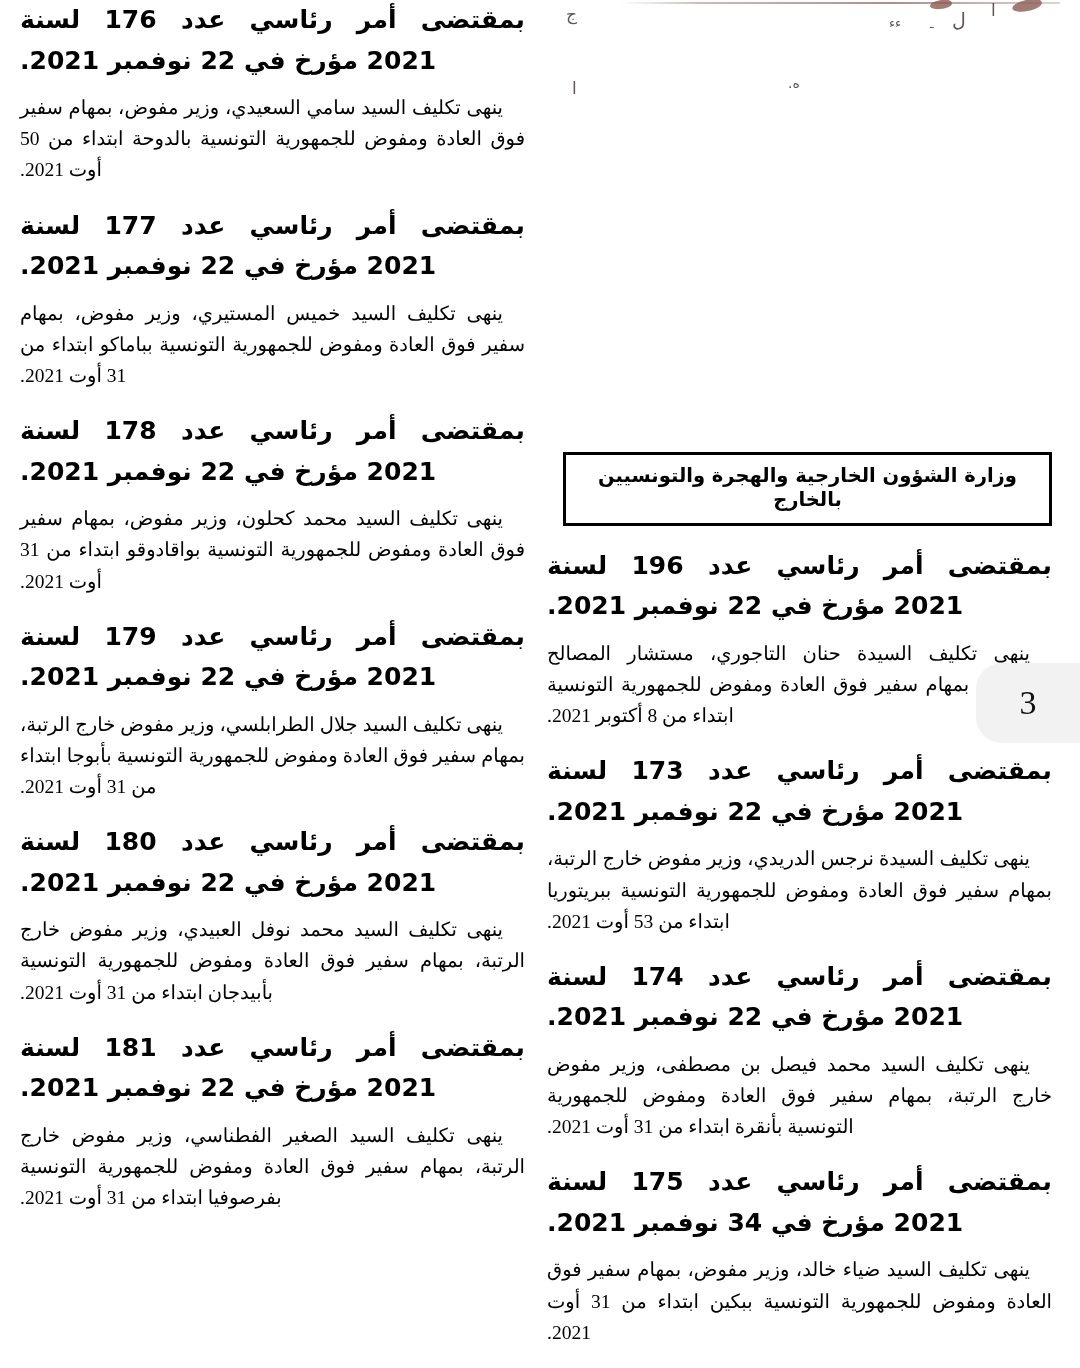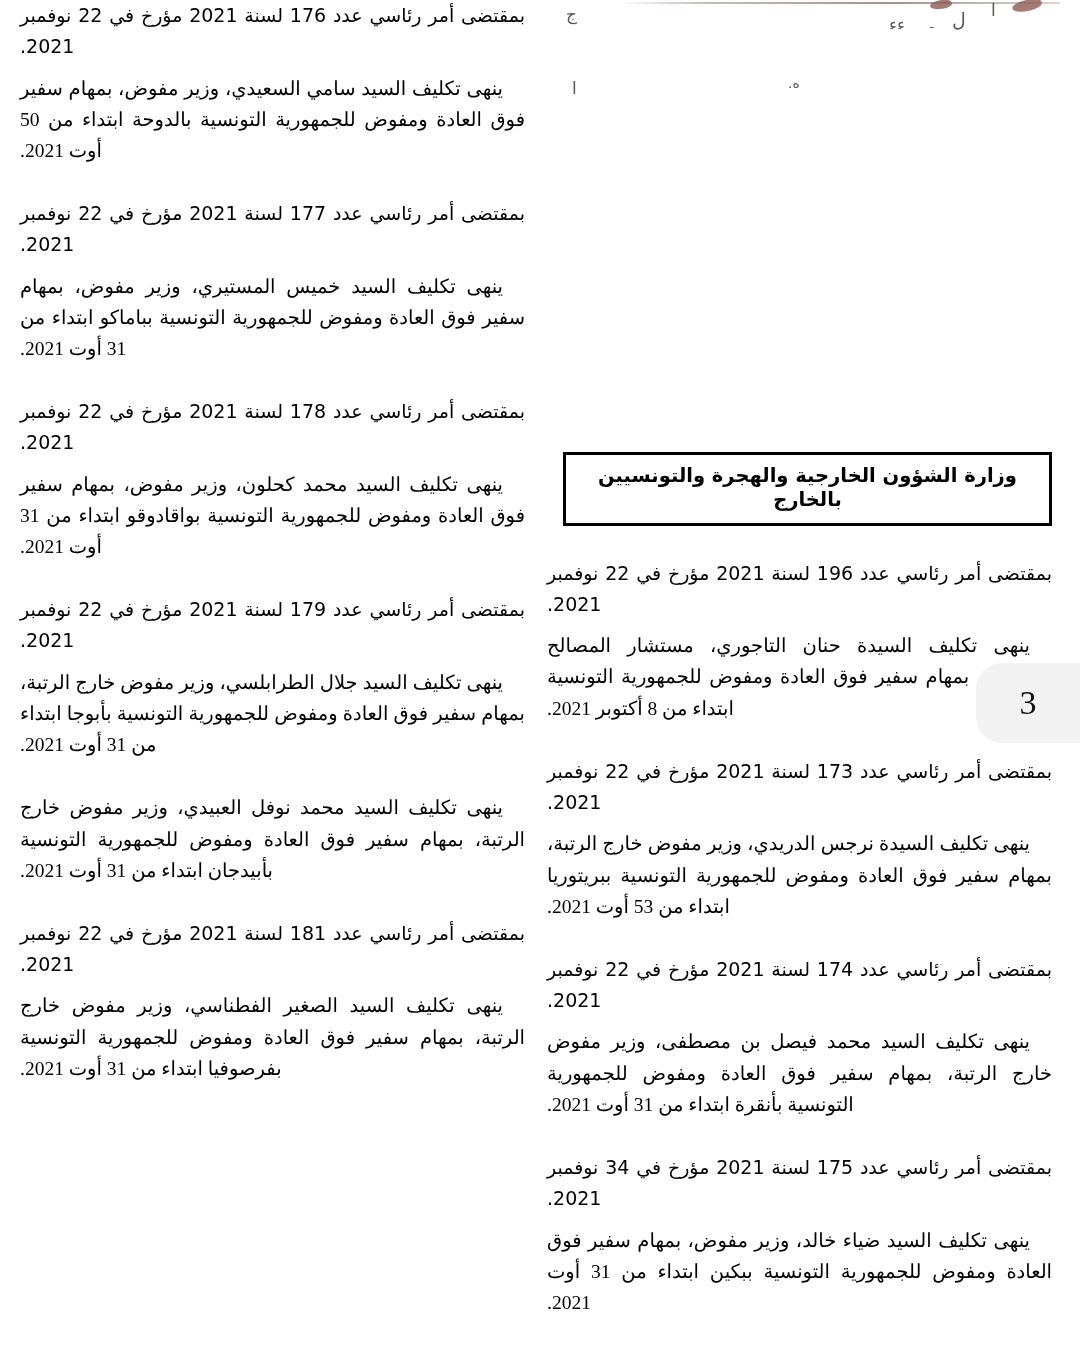--- a/index.html
+++ b/index.html
@@ -42,21 +42,21 @@
 
   .artifact-glyph {
     position:absolute;
     color:#3a3230;
     font-family:"DejaVu Sans", sans-serif;
     line-height:1;
     opacity:.82;
   }
   .ag-1 { left:566px;  top:6px;   font-size:17px; }
   .ag-2 { left:572px;  top:80px;  font-size:17px; }
-  .ag-3 { left:889px;  top:16px;  font-size:17px; letter-spacing:-1px;text-align:right; }
+  .ag-3 { left:889px;  top:16px;  font-size:13px; letter-spacing:-1px;text-align:right; }
   .ag-4 { left:930px;  top:18px;  font-size:12px; }
   .ag-5 { left:952px;  top:10px;  font-size:19px; }
   .ag-6 { left:991px;  top:2px;   font-size:17px; }
   .ag-7 { left:788px;  top:76px;  font-size:14px; letter-spacing:-1px; }
 
   
   #page { position:relative; width:1080px; height:1368px; }
 
   .column {
     position:absolute;
@@ -71,27 +71,27 @@
     text-align:center;
     font-family:"DejaVu Sans", sans-serif;
     font-weight:bold;
     font-size:19.5px;
     line-height:1.25;
     padding:9px 10px 10px;
     margin:452px 0 0 16px;
     letter-spacing:0px;
   }
 
-  .decree { margin-top:32px; }
+  .decree { margin-top:20px; }
   .decree.tight { margin-top:22px; }
 
   .decree-title {
     font-family:"DejaVu Sans", sans-serif;
-    font-weight:normal;
-    font-size:19px;
+    font-weight:bold;
+    font-size:25px;
     line-height:1.62;
     text-align:justify;
     text-align-last:left;
     direction:rtl;
   }
 
   .decree-body {
     font-family:"Liberation Serif", serif;
     font-size:19.5px;
     line-height:1.60;
@@ -180,20 +180,21 @@
       <div class="decree-title">بمقتضى أمر رئاسي عدد 178 لسنة 2021 مؤرخ في 22 نوفمبر 2021.</div>
       <div class="decree-body">ينهى تكليف السيد محمد كحلون، وزير مفوض، بمهام سفير فوق العادة ومفوض للجمهورية التونسية بواقادوقو ابتداء من 31 أوت 2021.</div>
     </div>
 
     <div class="decree">
       <div class="decree-title">بمقتضى أمر رئاسي عدد 179 لسنة 2021 مؤرخ في 22 نوفمبر 2021.</div>
       <div class="decree-body">ينهى تكليف السيد جلال الطرابلسي، وزير مفوض خارج الرتبة، بمهام سفير فوق العادة ومفوض للجمهورية التونسية بأبوجا ابتداء من 31 أوت 2021.</div>
     </div>
 
     <div class="decree">
+      <div class="decree-title">بمقتضى أمر رئاسي عدد 180 لسنة 2021 مؤرخ في 22 نوفمبر 2021.</div>
       <div class="decree-body">ينهى تكليف السيد محمد نوفل العبيدي، وزير مفوض خارج الرتبة، بمهام سفير فوق العادة ومفوض للجمهورية التونسية بأبيدجان ابتداء من 31 أوت 2021.</div>
     </div>
 
     <div class="decree">
       <div class="decree-title">بمقتضى أمر رئاسي عدد 181 لسنة 2021 مؤرخ في 22 نوفمبر 2021.</div>
       <div class="decree-body">ينهى تكليف السيد الصغير الفطناسي، وزير مفوض خارج الرتبة، بمهام سفير فوق العادة ومفوض للجمهورية التونسية بفرصوفيا ابتداء من 31 أوت 2021.</div>
     </div>
 
   </div>
 

